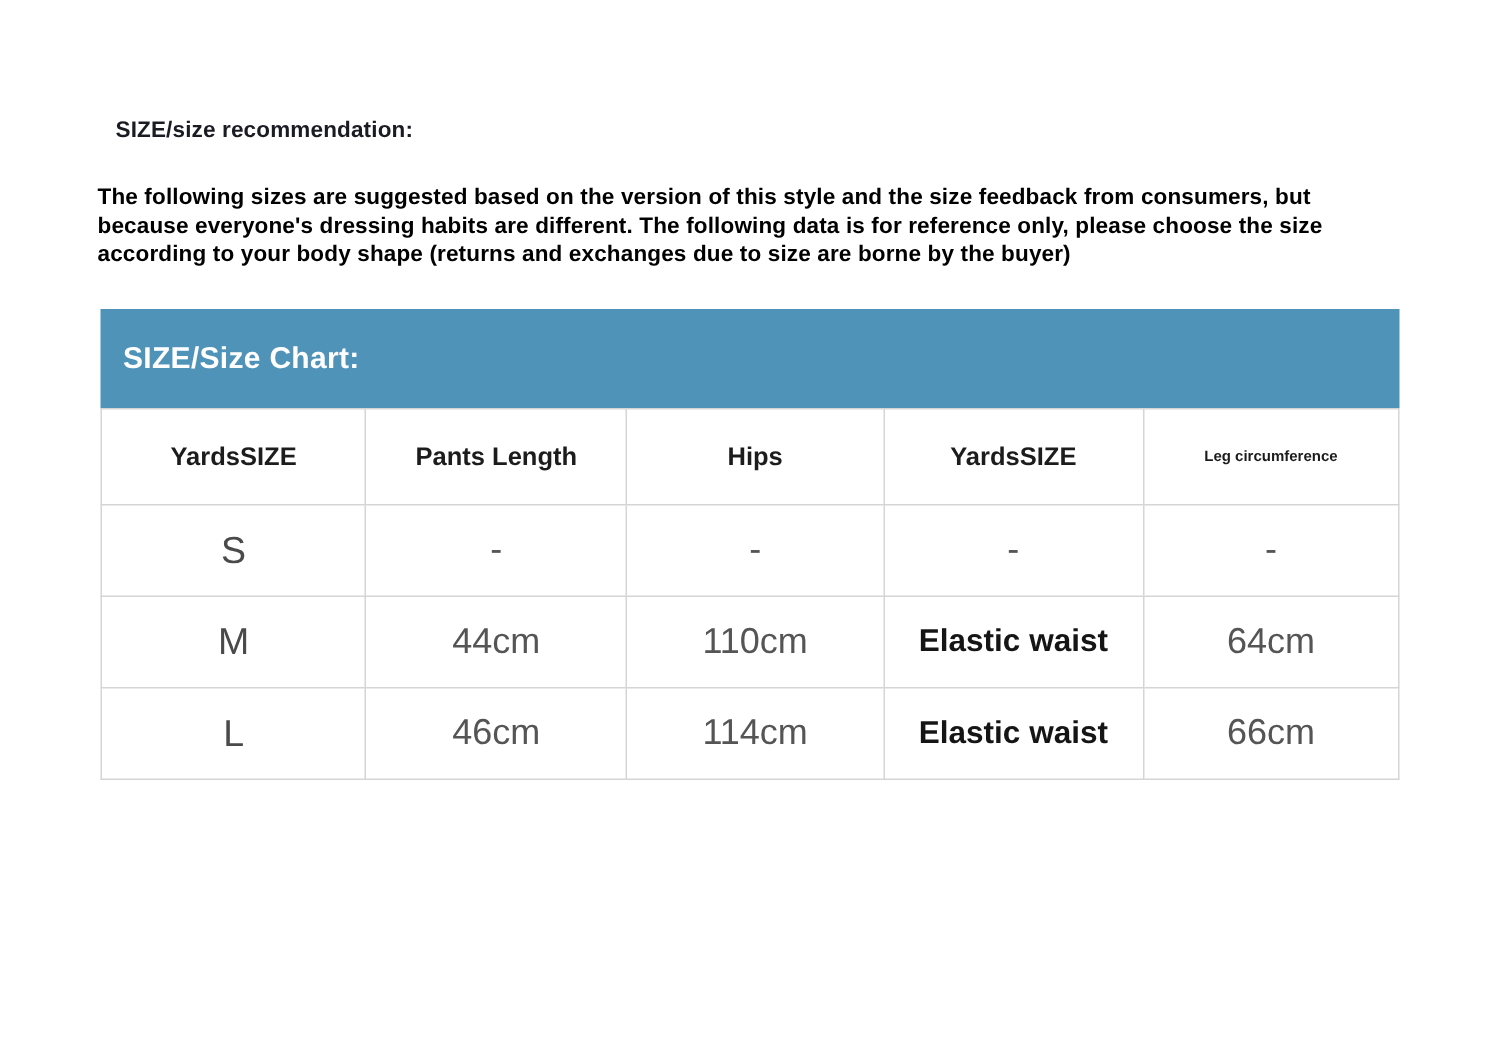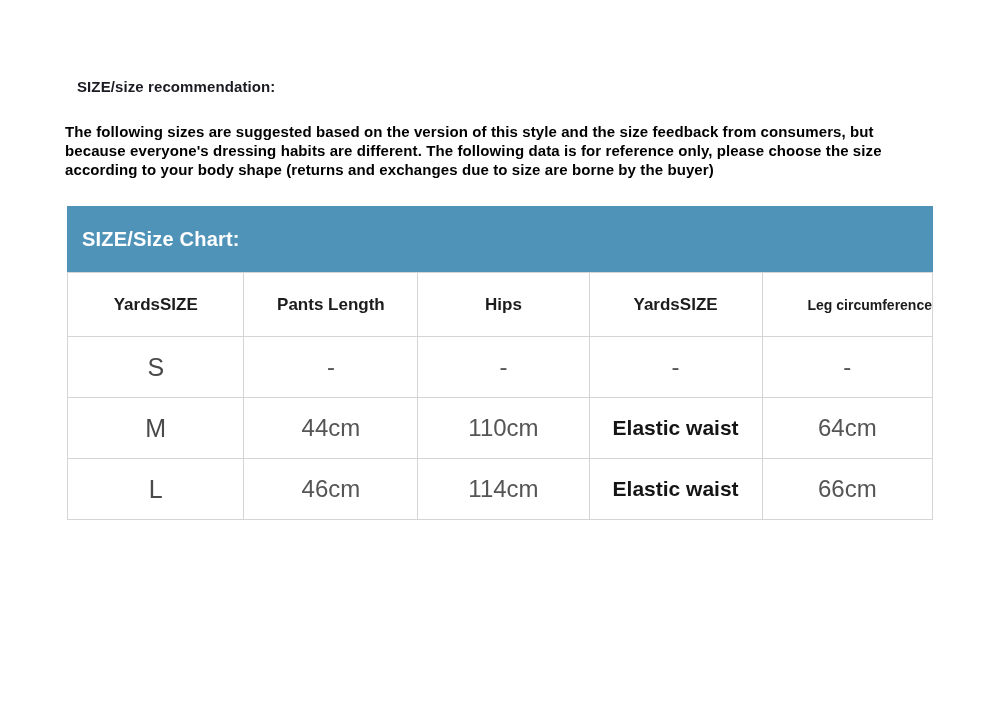--- a/index.html
+++ b/index.html
@@ -60,22 +60,21 @@
     vertical-align: middle;
   }
   table.size-table th {
     height: 64px;
     font-size: 17px;
     font-weight: bold;
     color: #1c1c1c;
     margin-top: 22px;
   }
   table.size-table th.small-header {
-    font-size: 14px;
-    text-align: right;
+    font-size: 10px;
   }
   table.size-table td { height: 61px; }
   td.cell-size {
     font-size: 25px;
     color: #4a4a4a;
     font-weight: normal;
   }
   td.cell-val {
     font-size: 24px;
     color: #555555;

